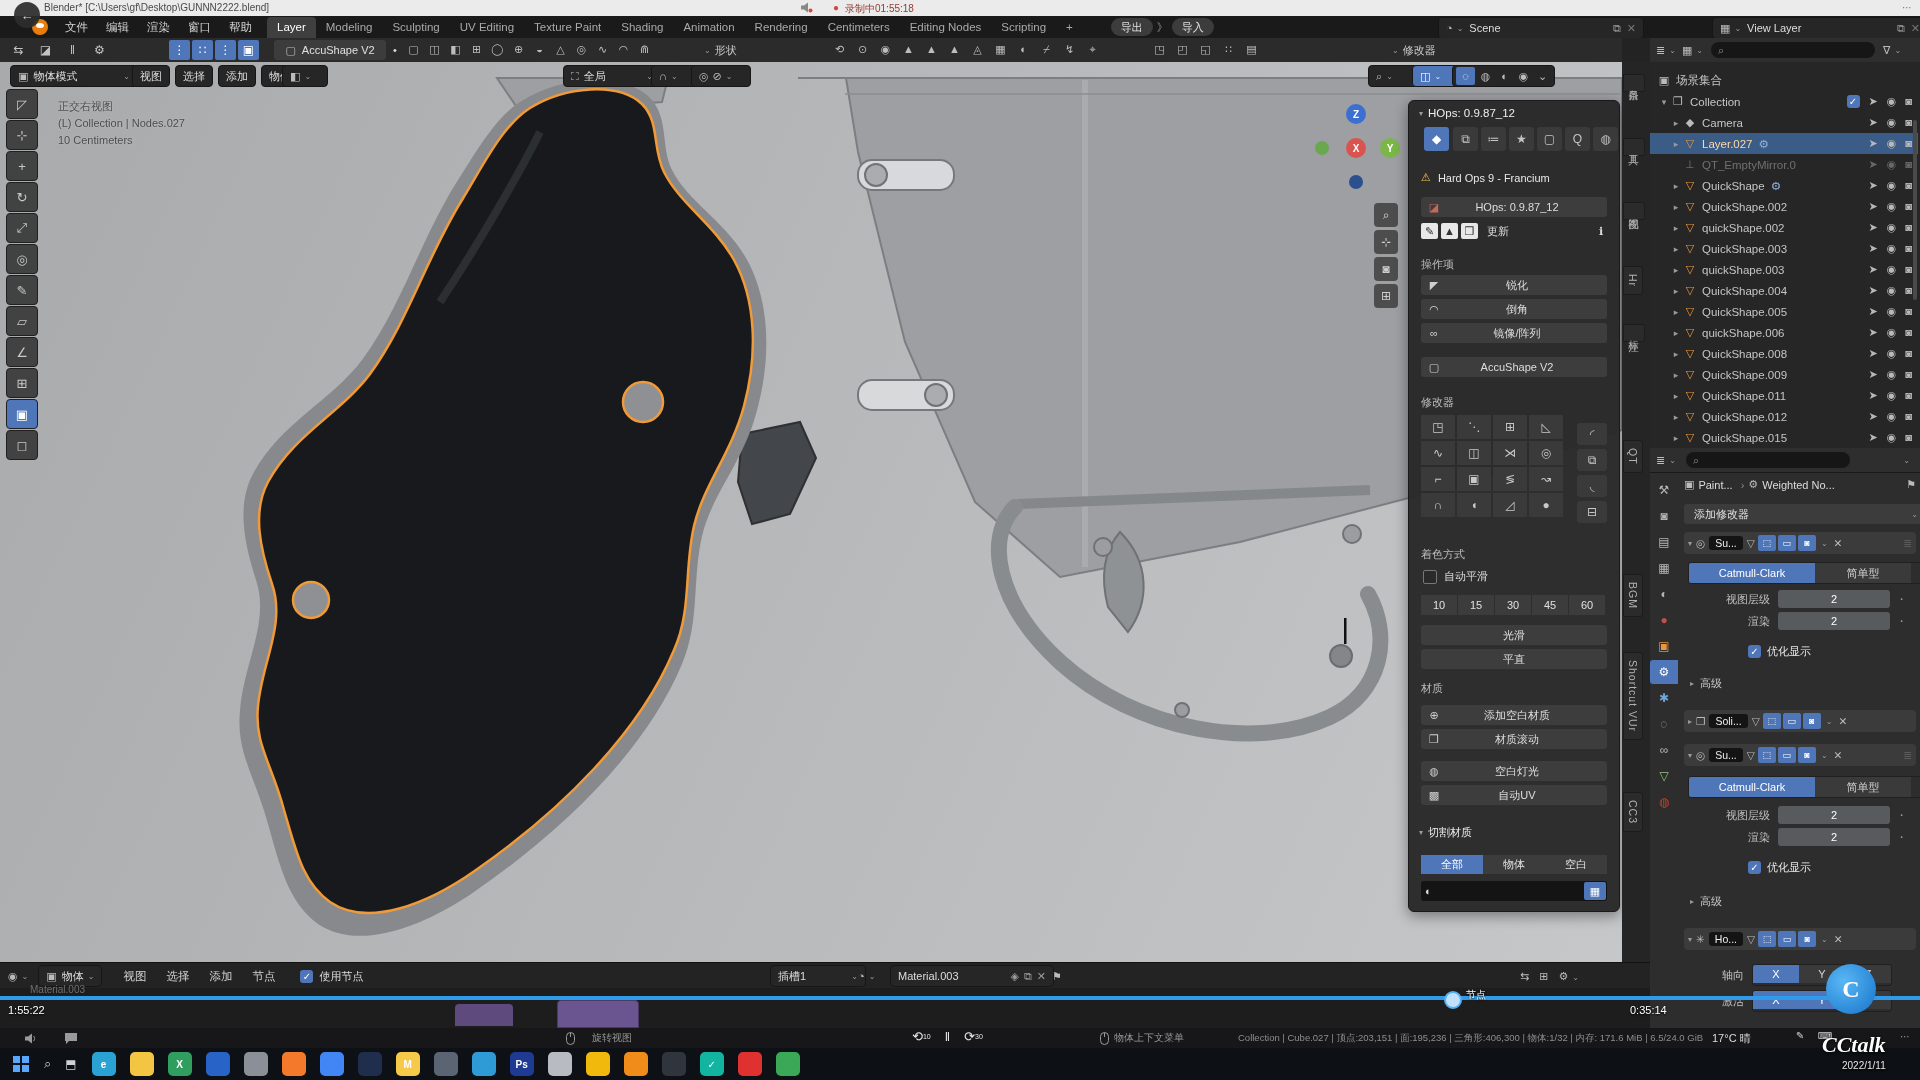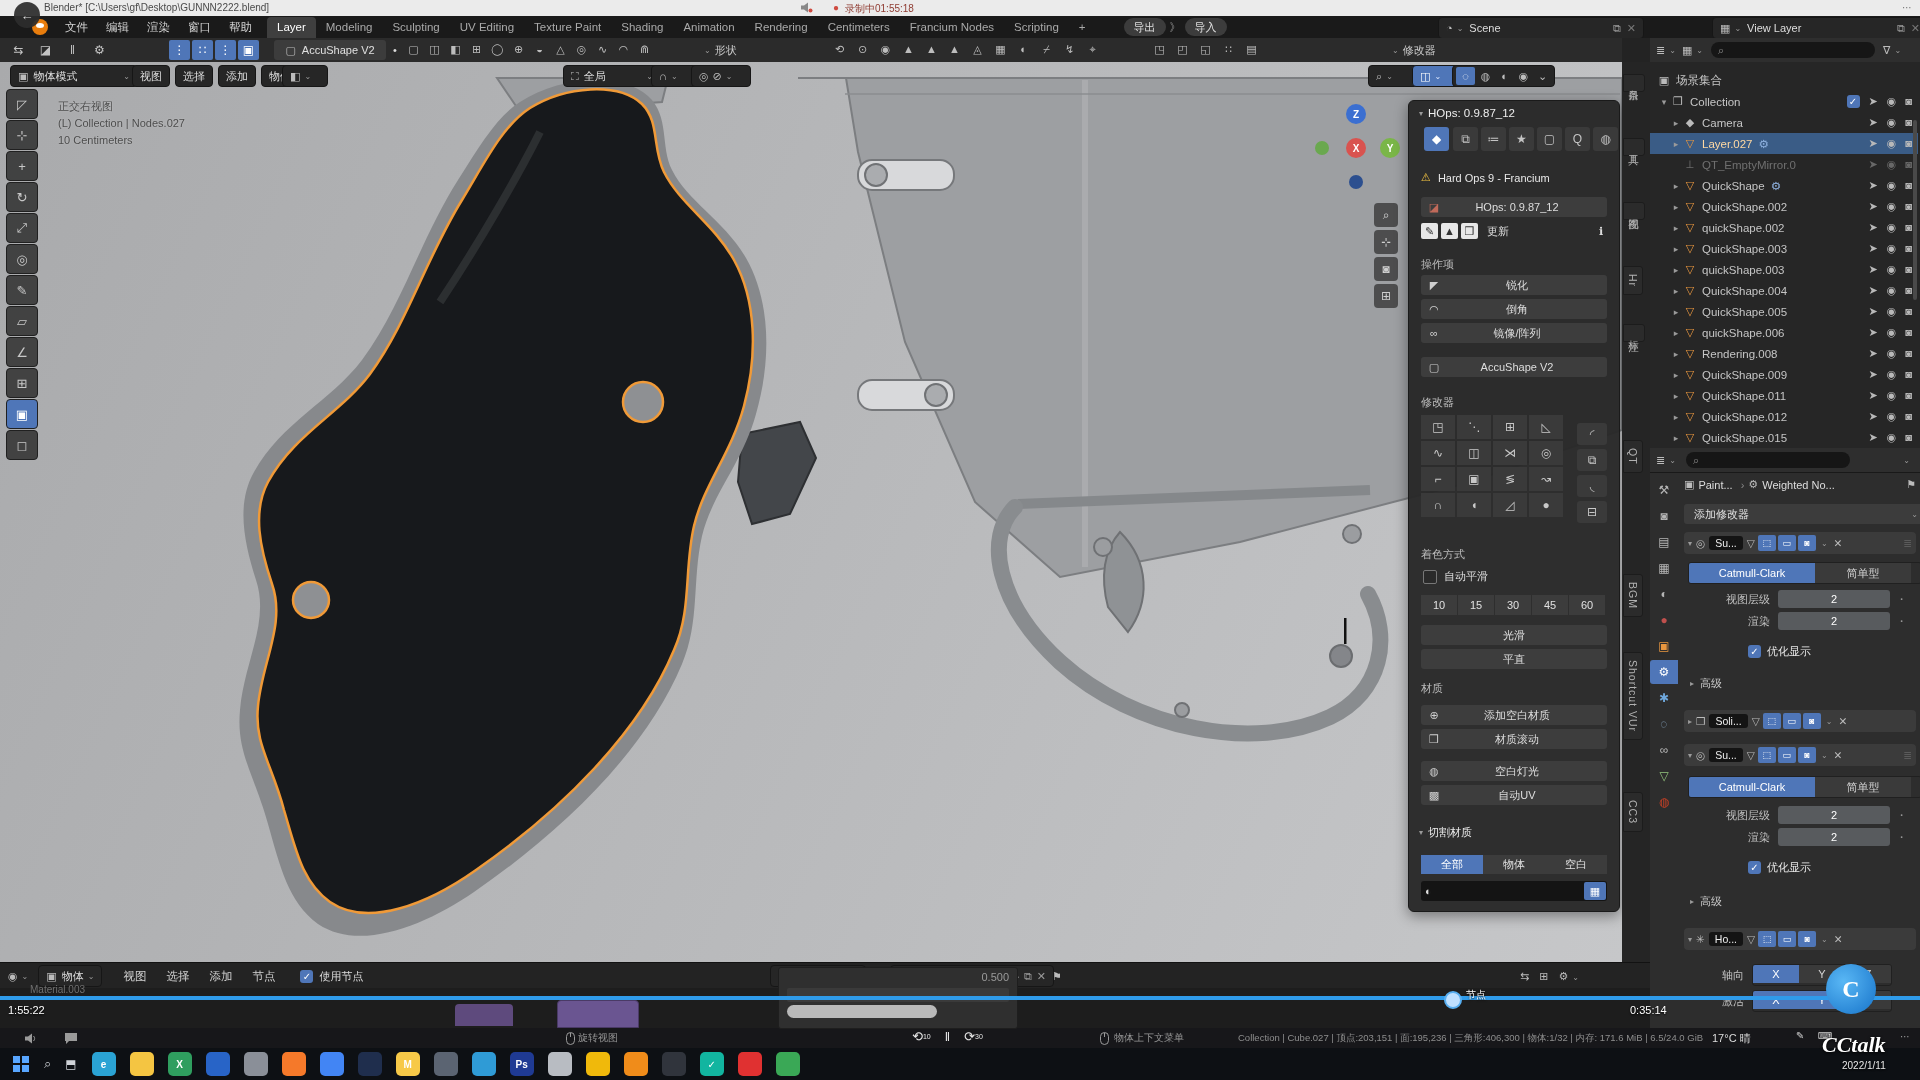--- a/index.html
+++ b/index.html
@@ -98,21 +98,21 @@
     <div id="workspace-tabs" class="flex" style="margin-left:6px">
         <div class="wtab active">Layer</div>
         <div class="wtab">Modeling</div>
         <div class="wtab">Sculpting</div>
         <div class="wtab">UV Editing</div>
         <div class="wtab">Texture Paint</div>
         <div class="wtab">Shading</div>
         <div class="wtab">Animation</div>
         <div class="wtab">Rendering</div>
         <div class="wtab">Centimeters</div>
-        <div class="wtab">Francium Nodes</div>
+        <div class="wtab">Editing Nodes</div>
         <div class="wtab">Scripting</div>
         <div class="wtab">+</div>
       </div>
     <div class="flex" style="margin-left:28px;gap:4px">
       <div class="dbtn" style="height:18px;padding:0 10px;border-radius:9px">
           <span>导出</span>
         </div>
       <span style="color:#9a9a9a">》</span>
       <div class="dbtn" style="height:18px;padding:0 10px;border-radius:9px">
           <span>导入</span>
@@ -575,21 +575,21 @@
         <span style="margin-left: 4px; white-space: nowrap;">quickShape.006</span>
         <span class="rics">
           <span>➤</span>
           <span>◉</span>
           <span>◙</span>
         </span>
       </div>
       <div class="orow" style="top: 281px;">
         <span class="dis" style="margin-left: 20px;">▸</span>
         <span class="tic mesh-ic" style="color: rgb(232, 150, 63);">▽</span>
-        <span style="margin-left: 4px; white-space: nowrap;">Rendering.008</span>
+        <span style="margin-left: 4px; white-space: nowrap;">QuickShape.008</span>
         <span class="rics">
           <span>➤</span>
           <span>◉</span>
           <span>◙</span>
         </span>
       </div>
       <div class="orow" style="top: 302px;">
         <span class="dis" style="margin-left: 20px;">▸</span>
         <span class="tic mesh-ic" style="color: rgb(232, 150, 63);">▽</span>
         <span style="margin-left: 4px; white-space: nowrap;">QuickShape.009</span>
@@ -805,48 +805,41 @@
       <span>⇆</span>
         <span>⊞</span>
       <span>⚙<span class="caret">⌄</span></span>
     </span>
   </div>
 
   <div class="abs nodearea">
     <span class="abs" style="left:30px;top:-4px;color:#6f6f6f;font-size:10px">Material.003</span>
     <div class="abs" style="left:455px;top:16px;width:58px;height:22px;background:#5e4a7d;border-radius:4px 4px 0 0"></div>
     <div class="abs" style="left:557px;top:12px;width:80px;height:26px;background:#6a5591;border-radius:4px 4px 0 0;border:1px solid #4a3a66"></div>
-    <div class="abs" style="left:778px;top:-21px;width:238px;height:60px;background:#2f2f2f;border:1px solid #1e1e1e;border-radius:3px;z-index:30">
-      <div class="flex" style="height:18px;padding:0 8px">
-          <span style="color:#9a9a9a;margin-left:auto">0.500</span>
-        </div>
-      <div style="height:14px;margin:2px 8px;background:#3a3a3a;border-radius:2px"></div>
-      <div style="height:13px;margin:3px 8px 0 8px;background:#b9b9b9;border-radius:7px;width:150px"></div>
-    </div>
   </div>
 
   <div class="abs progress"></div>
   <div class="abs" style="left:1444px;top:991px;width:14px;height:14px;border-radius:50%;background:#bfe0ff;border:2px solid #57aef0;z-index:41"></div>
   <span class="timep" style="left:1466px;top:988px;font-size:10px">节点</span>
   <span class="timep" style="left:8px;top:1004px">1:55:22</span>
   <span class="timep" style="left:1630px;top:1004px">0:35:14</span>
 
   <div class="abs statusbar">
     <span class="abs flex" style="left:24px;top:4px">
       <svg width="13" height="13" viewBox="0 0 13 13">
           <path d="M1 4.5h3l4-3v10l-4-3H1z" fill="#9a9a9a"></path>
           <path d="M9.5 4c1.5 1.5 1.5 3.5 0 5" stroke="#9a9a9a" fill="none"></path>
         </svg>
     </span>
     <span class="abs flex" style="left:64px;top:4px">
       <svg width="14" height="13" viewBox="0 0 14 13">
           <path d="M1 1h12v8H5l-3 3v-3H1z" fill="#9a9a9a"></path>
         </svg>
     </span>
-    <span class="abs flex" style="left:566px;top:3px;gap:3px">
+    <span class="abs flex" style="left:566px;top:3px;gap:17px">
       <svg width="9" height="13" viewBox="0 0 9 13">
           <rect x="0.5" y="0.5" width="8" height="12" rx="4" fill="none" stroke="#9a9a9a"></rect>
           <line x1="4.5" y1="1" x2="4.5" y2="5" stroke="#9a9a9a"></line>
         </svg>
       <span>旋转视图</span>
     </span>
     <span class="abs flex" style="left:912px;top:1px;gap:14px;color:#e8e8e8;font-size:13px;z-index:42">
       <span class="flex">⟲<sub style="font-size:7px">10</sub></span>
       <span>‖</span>
       <span class="flex">⟳<sub style="font-size:7px">30</sub></span>

